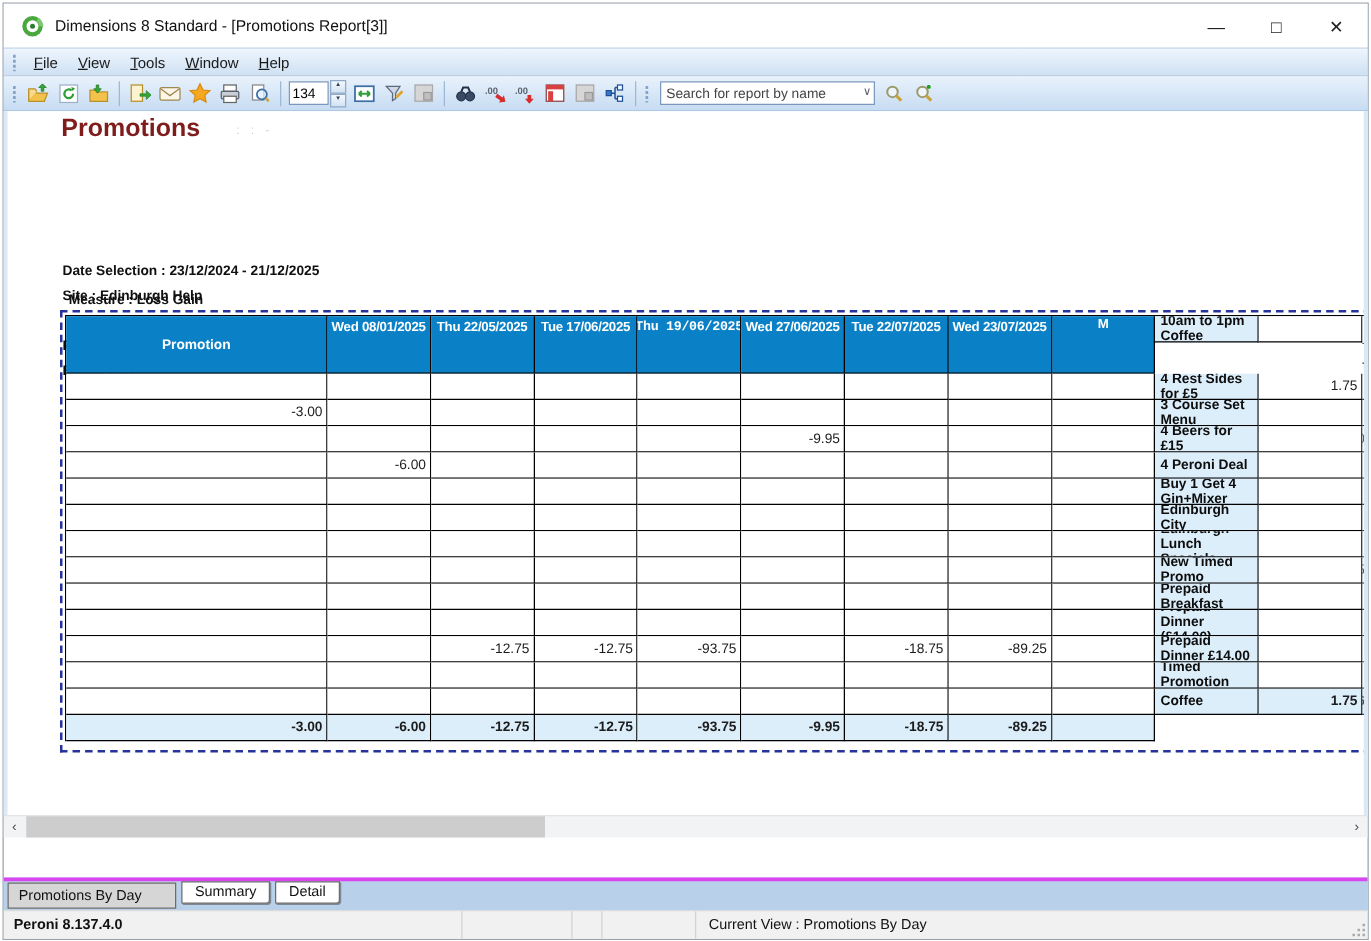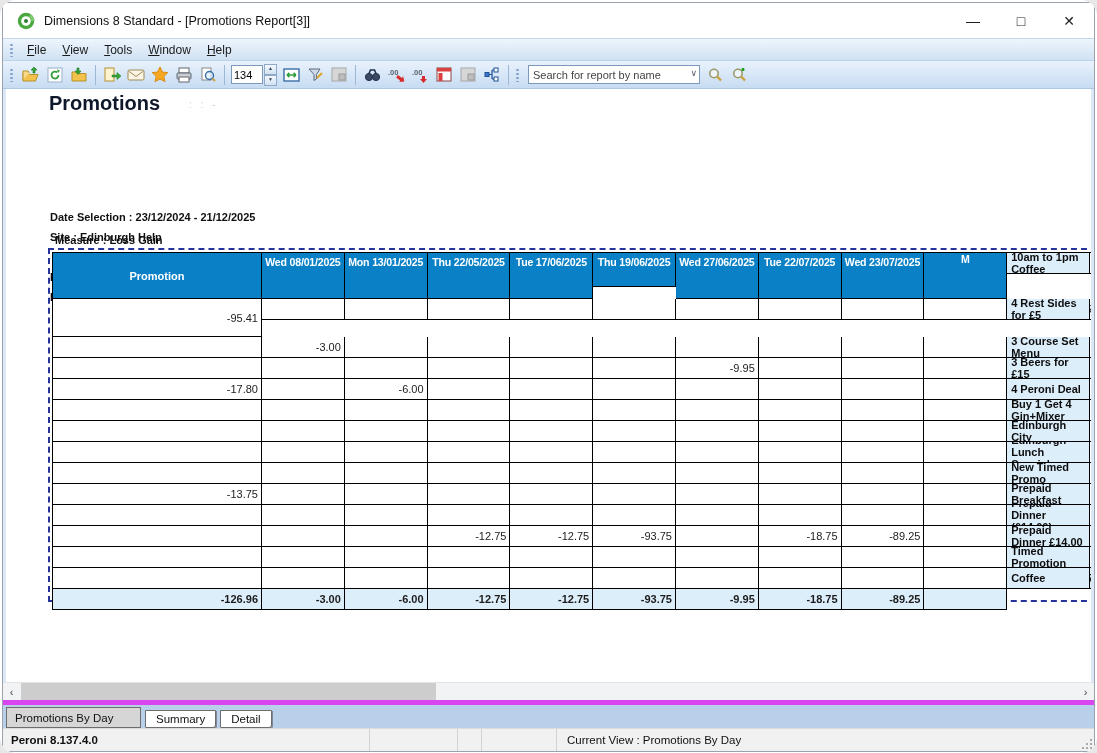--- a/index.html
+++ b/index.html
@@ -1,17 +1,17 @@
 <!DOCTYPE html>
 <html><head>
 <meta charset="utf-8">
 <style>
   html,body{margin:0;padding:0;background:#e8e8e8;}
   #screen{position:relative;width:1097px;height:753px;background:#fff;
-    font-family:"Liberation Sans",sans-serif;overflow:hidden;border-radius:16px;}
+    font-family:"Liberation Sans",sans-serif;overflow:hidden;}
   #window{position:absolute;left:2px;top:2px;right:2px;bottom:1px;
     background:#fff;border:1px solid #9aa3ad;display:flex;flex-direction:column;}
 
   
   .titlebar{height:35px;background:#fff;display:flex;align-items:center;padding:0 8px 0 14px;flex:0 0 auto;}
   .app-logo{width:18px;height:18px;margin-right:9px;}
   .title-text{font-size:12.5px;color:#111;}
   .win-controls{margin-left:auto;display:flex;align-items:center;gap:14px;}
   .win-btn{width:34px;height:24px;display:flex;align-items:center;justify-content:center;
     font-size:14px;color:#222;cursor:default;}
@@ -38,21 +38,21 @@
     font-size:5px;line-height:7px;text-align:center;color:#345;}
   .search-wrap{position:relative;margin:0 3px;}
   .search-input{width:150px;height:17px;border:1px solid #7a99bd;font-size:11px;padding:0 16px 0 4px;
     font-family:"Liberation Sans",sans-serif;color:#333;}
   .search-input::placeholder{color:#444;opacity:1;}
   .combo-chevron{position:absolute;right:3px;top:3px;font-size:9px;color:#556;}
 
   
   .content{flex:1 1 auto;background:#fff;position:relative;border-left:3px solid #dce8f6;
     border-right:3px solid #dce8f6;overflow:hidden;}
-  .report-title{position:absolute;left:43px;top:3px;font-size:20px;font-weight:bold;color:#0f172a;}
+  .report-title{position:absolute;left:43px;top:3px;font-size:20px;font-weight:bold;color:#7f1d1d;}
   .title-artifact{position:absolute;left:183px;top:10px;font-size:10px;color:#c3d4e6;letter-spacing:3px;}
   .meta{position:absolute;left:44px;font-size:11px;font-weight:bold;color:#101010;}
   .measure{position:absolute;left:49px;top:145px;font-size:11px;font-weight:bold;color:#101010;}
 
   
   .table-marquee{position:absolute;left:42px;top:159px;width:1049px;height:354px;
     border:2px dashed #26339b;padding:2px 2px;box-sizing:border-box;}
   .grid{display:grid;border-left:1px solid #000;border-top:1px solid #000;width:max-content;}
   .cell{border-right:1px solid #000;border-bottom:1px solid #000;box-sizing:border-box;
     font-size:11px;overflow:hidden;display:flex;}
@@ -67,22 +67,22 @@
 
   
   .hscroll{height:17px;background:#f2f3f5;position:relative;flex:0 0 auto;border-top:1px solid #e4e4e4;}
   .scroll-arrow{position:absolute;top:0;width:17px;height:17px;display:flex;align-items:center;
     justify-content:center;font-size:11px;color:#444;}
   .scroll-arrow.left{left:0;}
   .scroll-arrow.right{right:0;}
   .scroll-thumb{position:absolute;left:18px;top:0;height:17px;width:415px;background:#cdcdcd;}
 
   
-  .tabstrip{height:23px;background:#b9d0ea;display:flex;align-items:flex-end;
-    padding-left:3px;flex:0 0 auto;border-top:5px solid #d946ef;}
+  .tabstrip{height:23px;background:#b9d0ea;display:flex;align-items:flex-start;
+    padding-left:3px;flex:0 0 auto;border-top:3px solid #d946ef;margin-top:32px;}
   .tab{font-size:11.5px;color:#111;border:1px solid #6d6d6d;box-sizing:border-box;}
   .tab.active{background:#d6d6d6;height:21px;padding:4px 12px 0 8px;margin-top:1px;min-width:135px;}
   .tab.inactive{background:#fff;height:18px;padding:2px 10px 0 10px;margin-left:4px;
     border-radius:0 0 3px 1px;box-shadow:1px 1px 0 rgba(80,80,80,.55);}
 
   
   .statusbar{height:22px;background:#f1f1f1;display:flex;align-items:center;font-size:11.5px;
     color:#111;flex:0 0 auto;border-top:1px solid #dcdcdc;position:relative;}
   .sb-cell{height:100%;display:flex;align-items:center;box-sizing:border-box;}
   .sb-version{width:366px;padding-left:8px;font-weight:bold;}
@@ -284,24 +284,23 @@
       <div class="meta" style="top:122px;">Date Selection : 23/12/2024 - 21/12/2025</div>
       <div class="meta" style="top:142px;">Site : Edinburgh Help</div>
       <div class="meta" style="top:182px;">Product : All</div>
       <div class="meta" style="top:202px;">Estate : All</div>
       <div class="measure">Measure : Loss Gain</div>
 
       <div class="table-marquee">
         <div class="grid" id="report-grid" style="grid-template-columns: 209px repeat(10, 82.8px) 6px;">
             <div class="cell th th-promo" style="height: 46px;">Promotion</div>
             <div class="cell th th-date" style="height: 46px;">Wed 08/01/2025</div>
-            <div class="cell th th-date" style="height: 46px;">Mon 13/01/2025</div>
             <div class="cell th th-date" style="height: 46px;">Thu 22/05/2025</div>
             <div class="cell th th-date" style="height: 46px;">Tue 17/06/2025</div>
-            <div class="cell th th-date" style="height: 34px;">Thu 19/06/2025</div>
+            <div class="cell th th-date" style="height: 46px; font-family: Liberation Mono, monospace;">Thu 19/06/2025</div>
             <div class="cell th th-date" style="height: 46px;">Wed 27/06/2025</div>
             <div class="cell th th-date" style="height: 46px;">Tue 22/07/2025</div>
             <div class="cell th th-date" style="height: 46px;">Wed 23/07/2025</div>
             <div class="cell th th-date clip-col" style="height: 46px;">M</div>
             <div class="cell row-label" style="height: 21px;">10am to 1pm Coffee</div>
             <div class="cell val" style="height: 21px;"></div>
             <div class="cell val" style="height: 38px;">-95.41</div>
             <div class="cell val" style="height: 21px;"></div>
             <div class="cell val" style="height: 21px;"></div>
             <div class="cell val" style="height: 21px;"></div>
@@ -328,21 +327,21 @@
             <div class="cell val" style="height: 21px;"></div>
             <div class="cell val" style="height: 21px;"></div>
             <div class="cell val" style="height: 21px;"></div>
             <div class="cell val" style="height: 21px;"></div>
             <div class="cell val" style="height: 21px;"></div>
             <div class="cell val" style="height: 21px;"></div>
             <div class="cell val" style="height: 21px;">-9.95</div>
             <div class="cell val" style="height: 21px;"></div>
             <div class="cell val" style="height: 21px;"></div>
             <div class="cell val clip-col" style="height: 21px;"></div>
-            <div class="cell row-label" style="height: 21px;">3 Beers for £15</div>
+            <div class="cell row-label" style="height: 21px;">4 Beers for £15</div>
             <div class="cell val" style="height: 21px;"></div>
             <div class="cell val" style="height: 21px;">-17.80</div>
             <div class="cell val" style="height: 21px;"></div>
             <div class="cell val" style="height: 21px;">-6.00</div>
             <div class="cell val" style="height: 21px;"></div>
             <div class="cell val" style="height: 21px;"></div>
             <div class="cell val" style="height: 21px;"></div>
             <div class="cell val" style="height: 21px;"></div>
             <div class="cell val" style="height: 21px;"></div>
             <div class="cell val" style="height: 21px;"></div>

